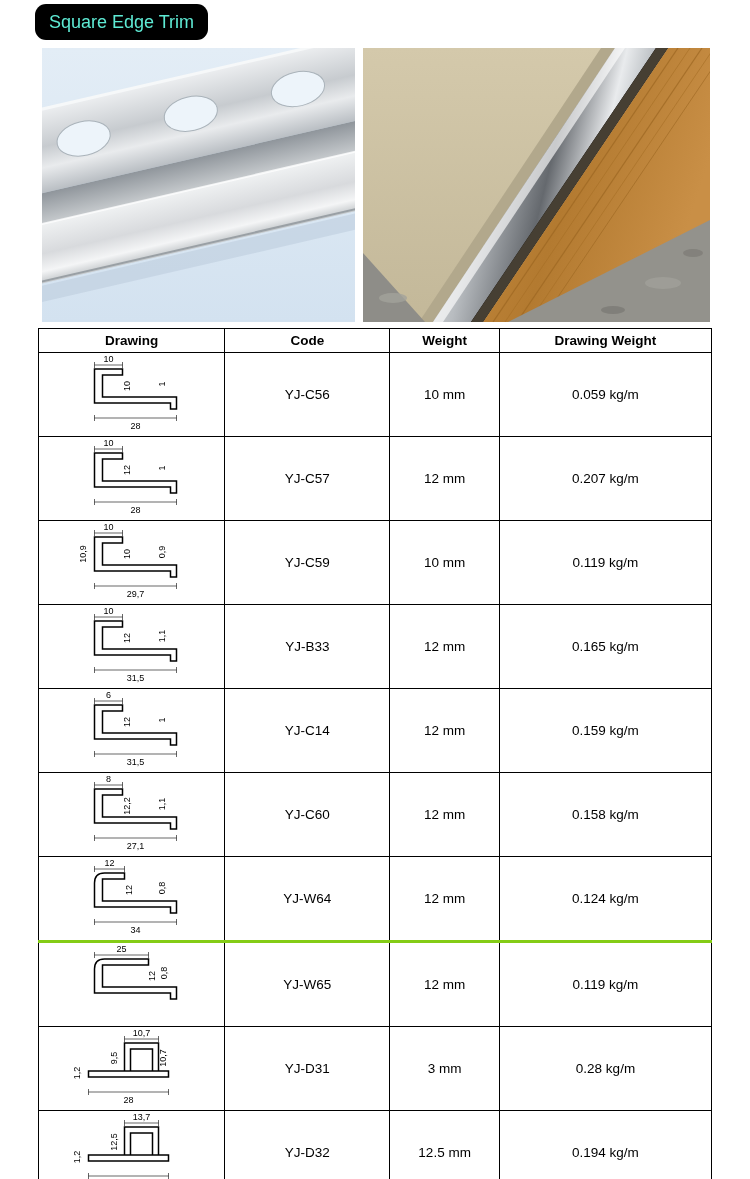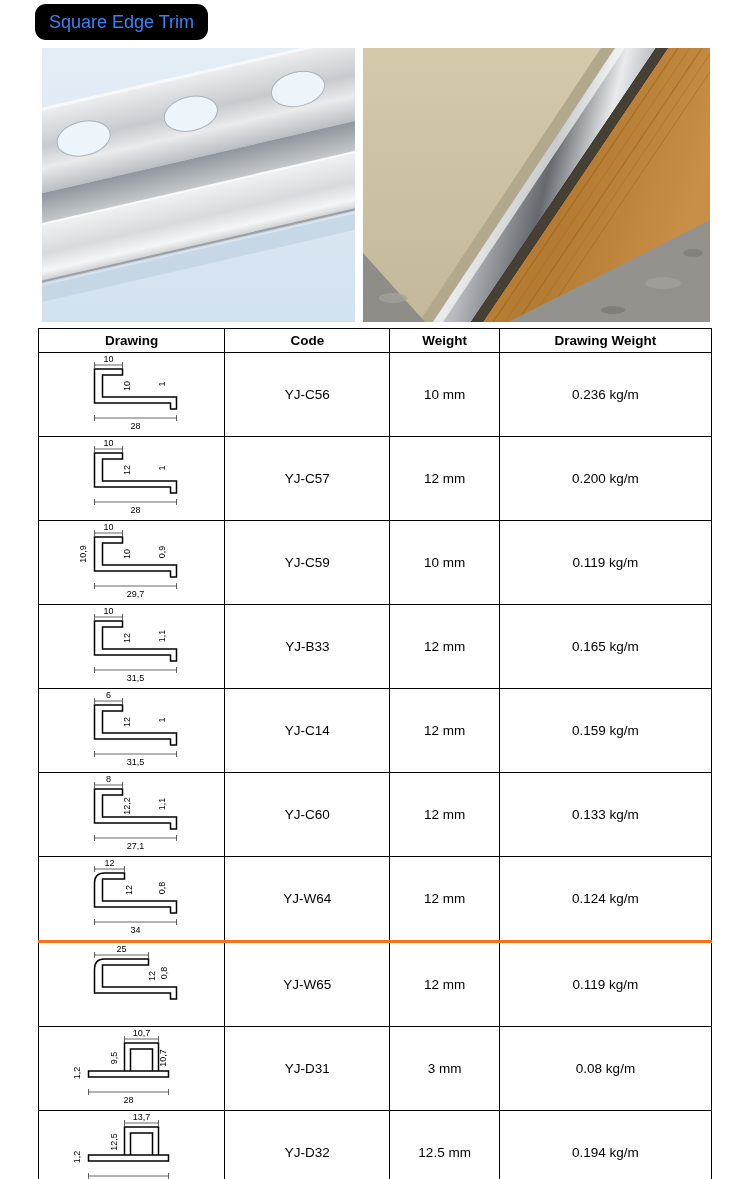--- a/index.html
+++ b/index.html
@@ -1,42 +1,42 @@
 <!DOCTYPE html>
 <html><head>
 <meta charset="utf-8">
 <style>
   html,body{margin:0;padding:0;background:#fff;}
   body{font-family:"Liberation Sans",sans-serif;color:#000;}
   .page{position:relative;width:750px;height:1179px;background:#fff;overflow:hidden;}
 
   .title-badge{
     position:absolute;left:35px;top:4px;
-    background:#000;color:#3b82f6;
+    background:#000;color:#5eead4;
     font-size:18px;line-height:1;
     padding:9px 14px;border-radius:11px;
   }
 
   .photos{position:absolute;left:42px;top:48px;width:668px;height:274px;display:flex;gap:8px;}
   .photo{height:274px;overflow:hidden;}
   .photo.left{width:313px;}
   .photo.right{width:347px;}
   .photo svg{display:block;}
 
   table.spec{
     position:absolute;left:38px;top:328px;width:674px;
     border-collapse:collapse;table-layout:fixed;
   }
   table.spec th, table.spec td{
     border:1px solid #000;text-align:center;vertical-align:middle;
     font-size:13.5px;padding:0;
   }
   table.spec th{height:23px;font-weight:bold;margin-left:13px;}
   table.spec td{height:82px;}
-  tr.thick-top td{border-top:3px solid #f97316;}
+  tr.thick-top td{border-top:3px solid #84cc16;}
 
   .prof{fill:#fff;stroke:#000;stroke-width:1.5;}
   .dim{stroke:#000;stroke-width:0.6;}
   .dimt{font-size:9px;fill:#000;font-family:"Liberation Sans",sans-serif;}
 </style>
 </head>
 <body>
 
 <div class="page">
 
@@ -157,39 +157,39 @@
               <text class="dimt" x="44" y="9" text-anchor="middle">10</text>
               <line class="dim" x1="30" y1="65" x2="112" y2="65"></line>
               <line class="dim" x1="30" y1="62" x2="30" y2="68"></line>
               <line class="dim" x1="112" y1="62" x2="112" y2="68"></line>
               <text class="dimt" x="71" y="76" text-anchor="middle">28</text>
               <text class="dimt" x="65" y="33" text-anchor="middle" transform="rotate(-90 65 33)">10</text>
               <text class="dimt" x="100" y="31" text-anchor="middle" transform="rotate(-90 100 31)">1</text>
             </svg></td>
           <td>YJ-C56</td>
           <td>10 mm</td>
-          <td>0.236 kg/m</td>
+          <td>0.059 kg/m</td>
         </tr>
         <tr>
           <td><svg viewBox="0 0 135 80" width="152" height="80">
               <path d="M30,16 H58 V22 H38 V44 H112 V56 H106 V50 H30 Z" class="prof"></path>
               <line class="dim" x1="30" y1="12" x2="58" y2="12"></line>
               <line class="dim" x1="30" y1="9" x2="30" y2="15"></line>
               <line class="dim" x1="58" y1="9" x2="58" y2="15"></line>
               <text class="dimt" x="44" y="9" text-anchor="middle">10</text>
               <line class="dim" x1="30" y1="65" x2="112" y2="65"></line>
               <line class="dim" x1="30" y1="62" x2="30" y2="68"></line>
               <line class="dim" x1="112" y1="62" x2="112" y2="68"></line>
               <text class="dimt" x="71" y="76" text-anchor="middle">28</text>
               <text class="dimt" x="65" y="33" text-anchor="middle" transform="rotate(-90 65 33)">12</text>
               <text class="dimt" x="100" y="31" text-anchor="middle" transform="rotate(-90 100 31)">1</text>
             </svg></td>
           <td>YJ-C57</td>
           <td>12 mm</td>
-          <td>0.200 kg/m</td>
+          <td>0.207 kg/m</td>
         </tr>
         <tr>
           <td><svg viewBox="0 0 135 80" width="152" height="80">
               <path d="M30,16 H58 V22 H38 V44 H112 V56 H106 V50 H30 Z" class="prof"></path>
               <line class="dim" x1="30" y1="12" x2="58" y2="12"></line>
               <line class="dim" x1="30" y1="9" x2="30" y2="15"></line>
               <line class="dim" x1="58" y1="9" x2="58" y2="15"></line>
               <text class="dimt" x="44" y="9" text-anchor="middle">10</text>
               <line class="dim" x1="30" y1="65" x2="112" y2="65"></line>
               <line class="dim" x1="30" y1="62" x2="30" y2="68"></line>
@@ -248,21 +248,21 @@
               <text class="dimt" x="44" y="9" text-anchor="middle">8</text>
               <line class="dim" x1="30" y1="65" x2="112" y2="65"></line>
               <line class="dim" x1="30" y1="62" x2="30" y2="68"></line>
               <line class="dim" x1="112" y1="62" x2="112" y2="68"></line>
               <text class="dimt" x="71" y="76" text-anchor="middle">27,1</text>
               <text class="dimt" x="65" y="33" text-anchor="middle" transform="rotate(-90 65 33)">12,2</text>
               <text class="dimt" x="100" y="31" text-anchor="middle" transform="rotate(-90 100 31)">1,1</text>
             </svg></td>
           <td>YJ-C60</td>
           <td>12 mm</td>
-          <td>0.133 kg/m</td>
+          <td>0.158 kg/m</td>
         </tr>
         <tr>
           <td><svg viewBox="0 0 135 80" width="152" height="80">
               <path d="M60,16 H40 Q30,16 30,26 V50 H106 V56 H112 V44 H38 V22 H60 Z" class="prof"></path>
               <line class="dim" x1="30" y1="12" x2="60" y2="12"></line>
               <line class="dim" x1="30" y1="9" x2="30" y2="15"></line>
               <line class="dim" x1="60" y1="9" x2="60" y2="15"></line>
               <text class="dimt" x="45" y="9" text-anchor="middle">12</text>
               <line class="dim" x1="30" y1="65" x2="112" y2="65"></line>
               <line class="dim" x1="30" y1="62" x2="30" y2="68"></line>
@@ -299,21 +299,21 @@
               <line class="dim" x1="24" y1="65" x2="104" y2="65"></line>
               <line class="dim" x1="24" y1="62" x2="24" y2="68"></line>
               <line class="dim" x1="104" y1="62" x2="104" y2="68"></line>
               <text class="dimt" x="64" y="76" text-anchor="middle">28</text>
               <text class="dimt" x="101" y="31" text-anchor="middle" transform="rotate(-90 101 31)">10,7</text>
               <text class="dimt" x="15" y="46" text-anchor="middle" transform="rotate(-90 15 46)">1,2</text>
               <text class="dimt" x="52" y="31" text-anchor="middle" transform="rotate(-90 52 31)">9,5</text>
             </svg></td>
           <td>YJ-D31</td>
           <td>3 mm</td>
-          <td>0.08 kg/m</td>
+          <td>0.28 kg/m</td>
         </tr>
         <tr>
           <td><svg viewBox="0 0 135 80" width="152" height="80">
               <path d="M24,44 H104 V50 H24 Z M60,44 V16 H94 V44 H88 V22 H66 V44 Z" class="prof"></path>
               <line class="dim" x1="60" y1="12" x2="94" y2="12"></line>
               <line class="dim" x1="60" y1="9" x2="60" y2="15"></line>
               <line class="dim" x1="94" y1="9" x2="94" y2="15"></line>
               <text class="dimt" x="77" y="9" text-anchor="middle">13,7</text>
               <line class="dim" x1="24" y1="65" x2="104" y2="65"></line>
               <line class="dim" x1="24" y1="62" x2="24" y2="68"></line>

